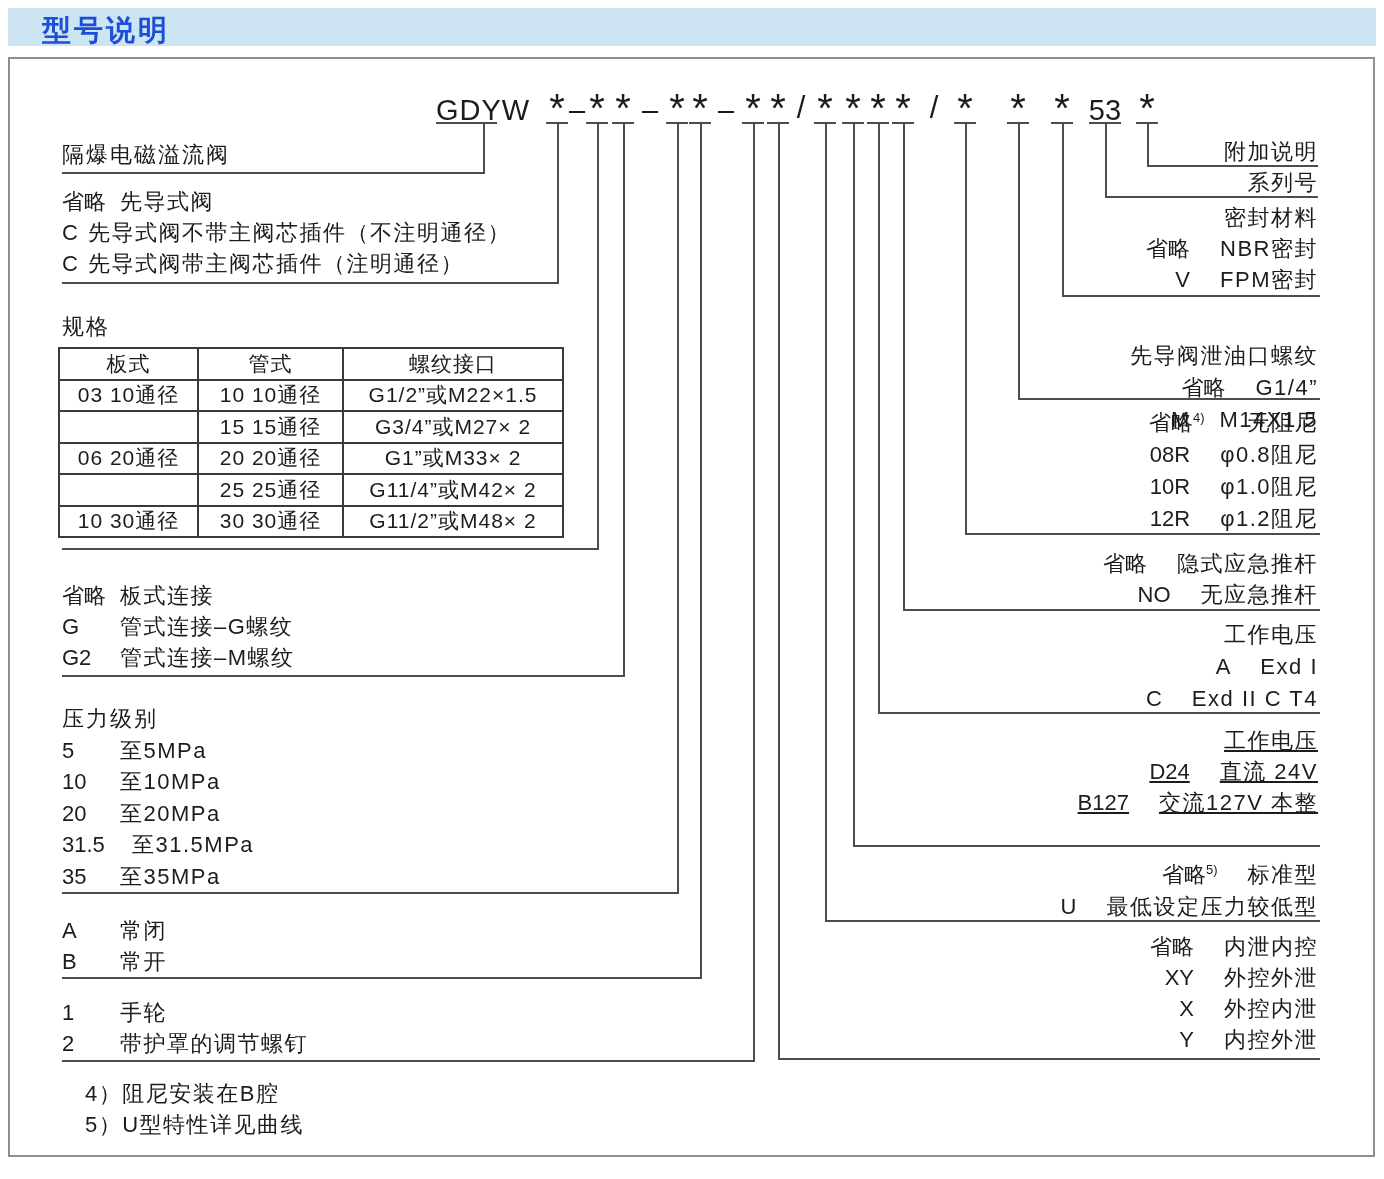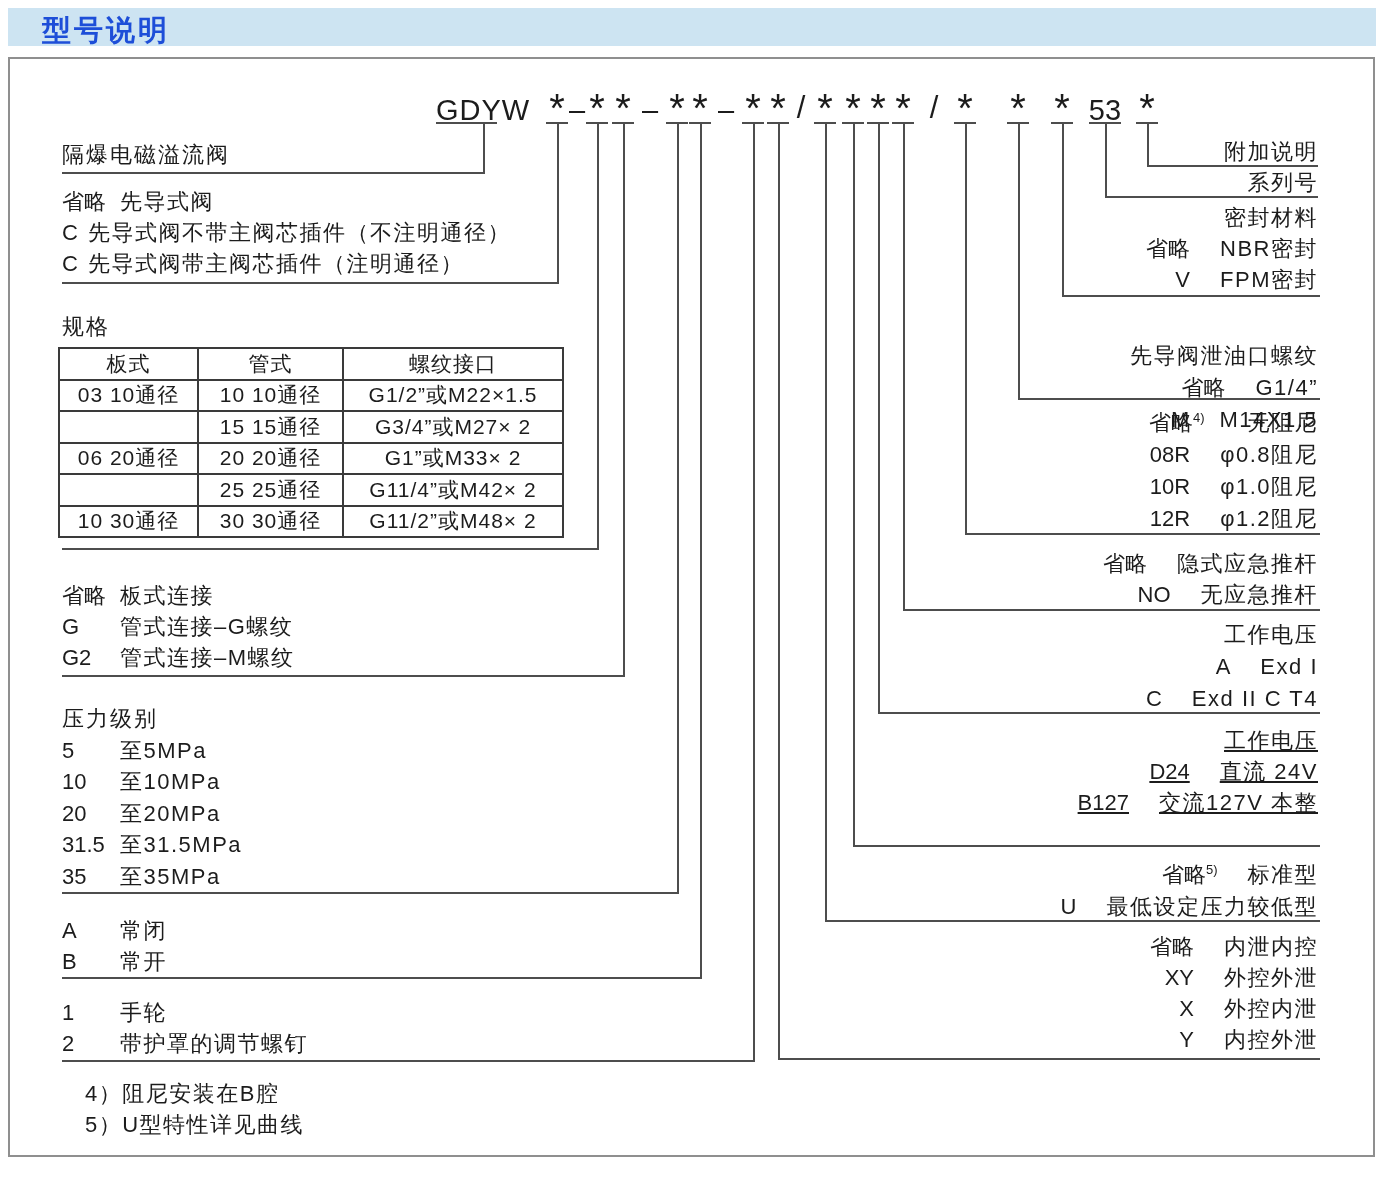--- a/index.html
+++ b/index.html
@@ -202,21 +202,21 @@
       <span class="ldesc">至5MPa</span>
     </div>
     <div class="lrow" style="height:31.5px;">
       <span class="lcode">10</span>
       <span class="ldesc">至10MPa</span>
     </div>
     <div class="lrow" style="height:31.5px;">
       <span class="lcode">20</span>
       <span class="ldesc">至20MPa</span>
     </div>
-    <div class="lrow" style="height:31.5px;">
+    <div class="lrow" style="height:31.5px;gap:12px;">
       <span class="lcode">31.5</span>
       <span class="ldesc">至31.5MPa</span>
     </div>
     <div class="lrow" style="height:31.5px;">
       <span class="lcode">35</span>
       <span class="ldesc">至35MPa</span>
     </div>
   </div>
 
   <div class="lblock" style="top:915px;">

